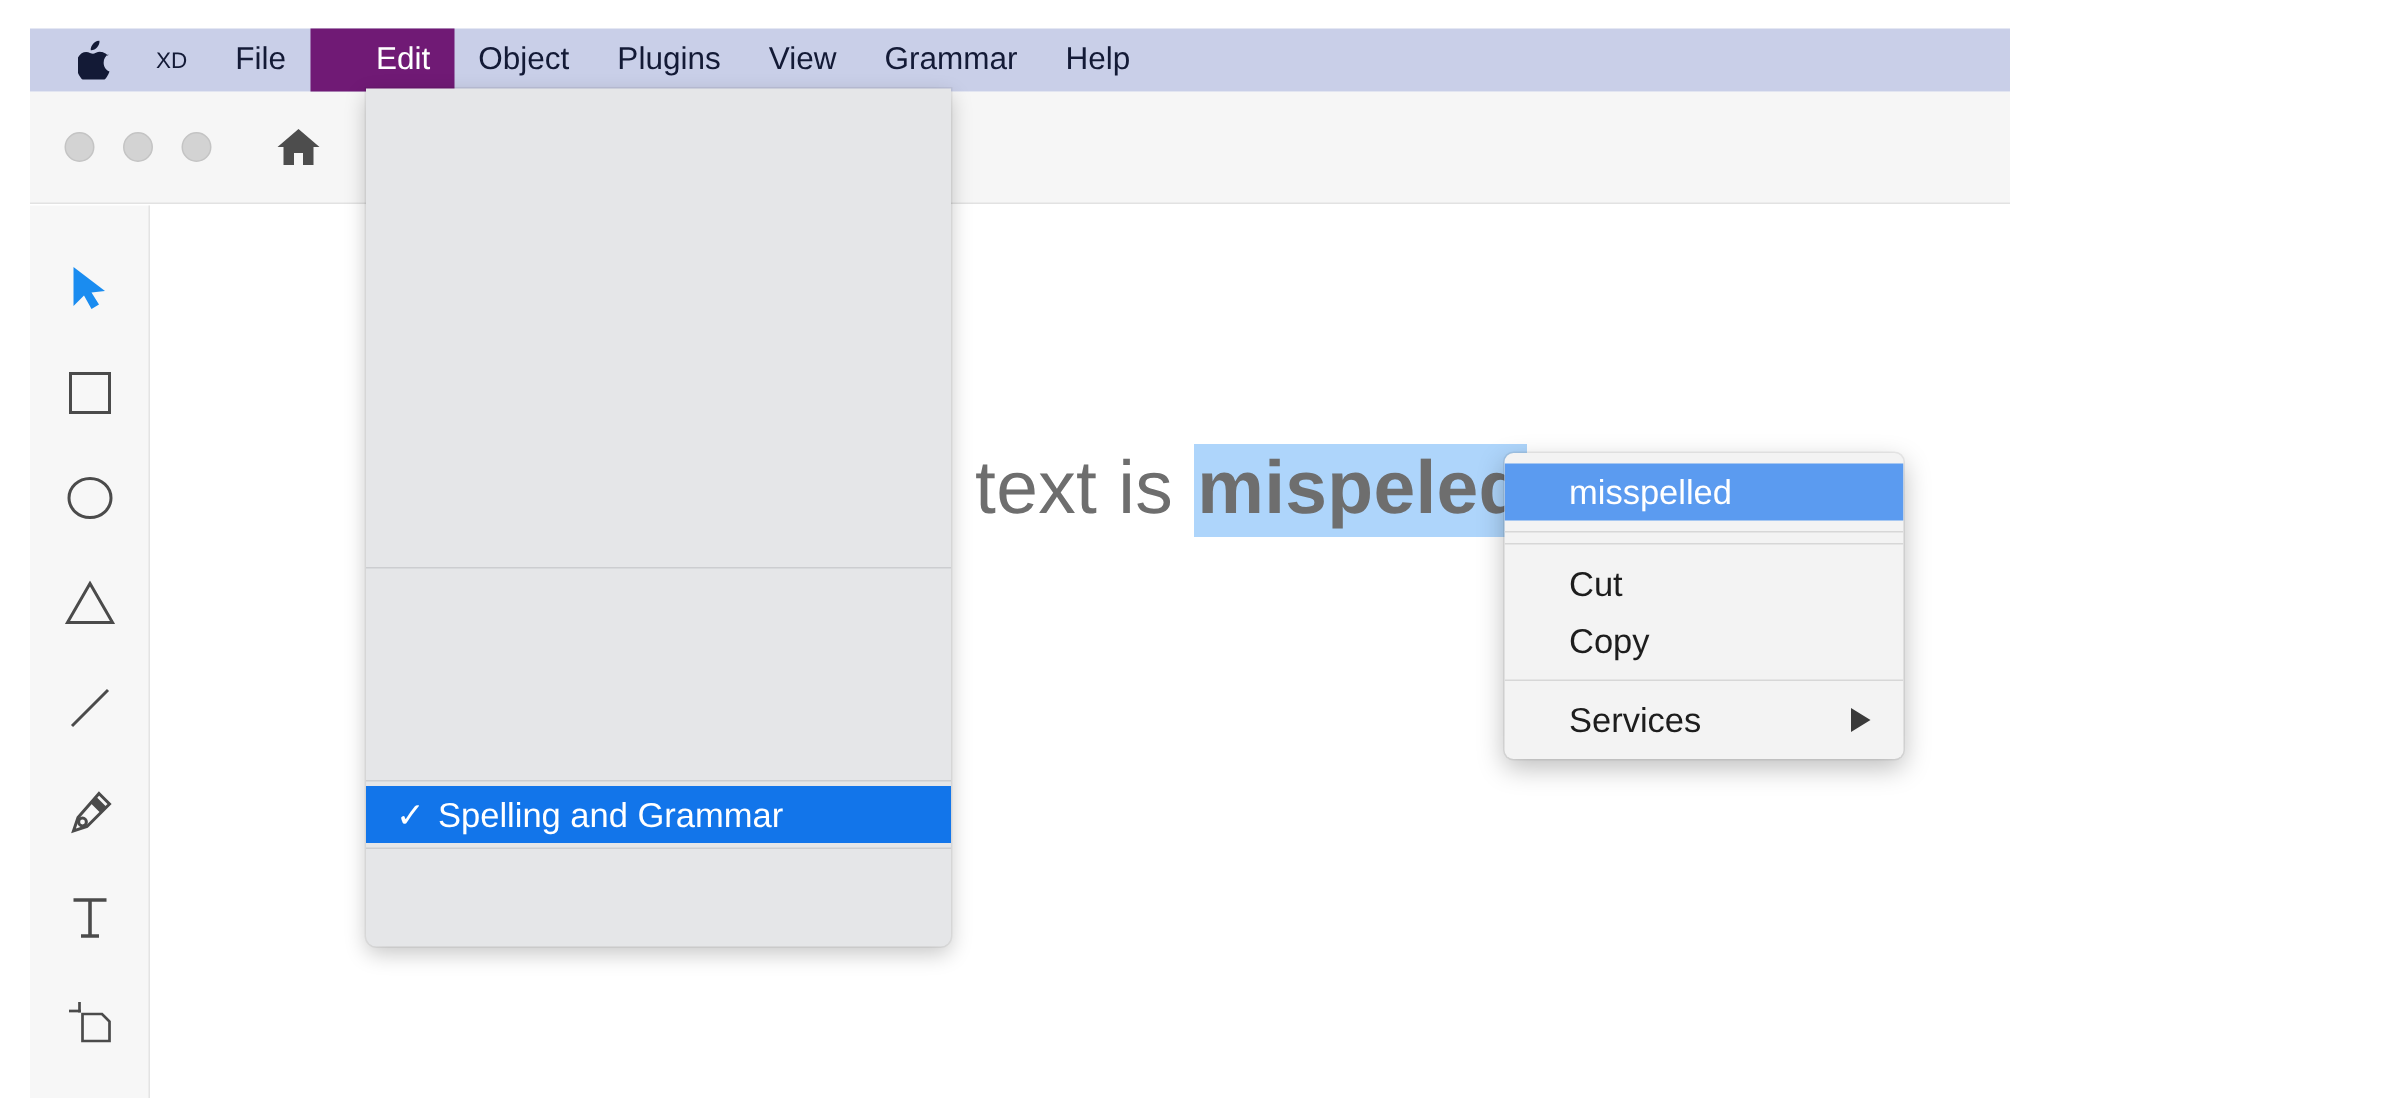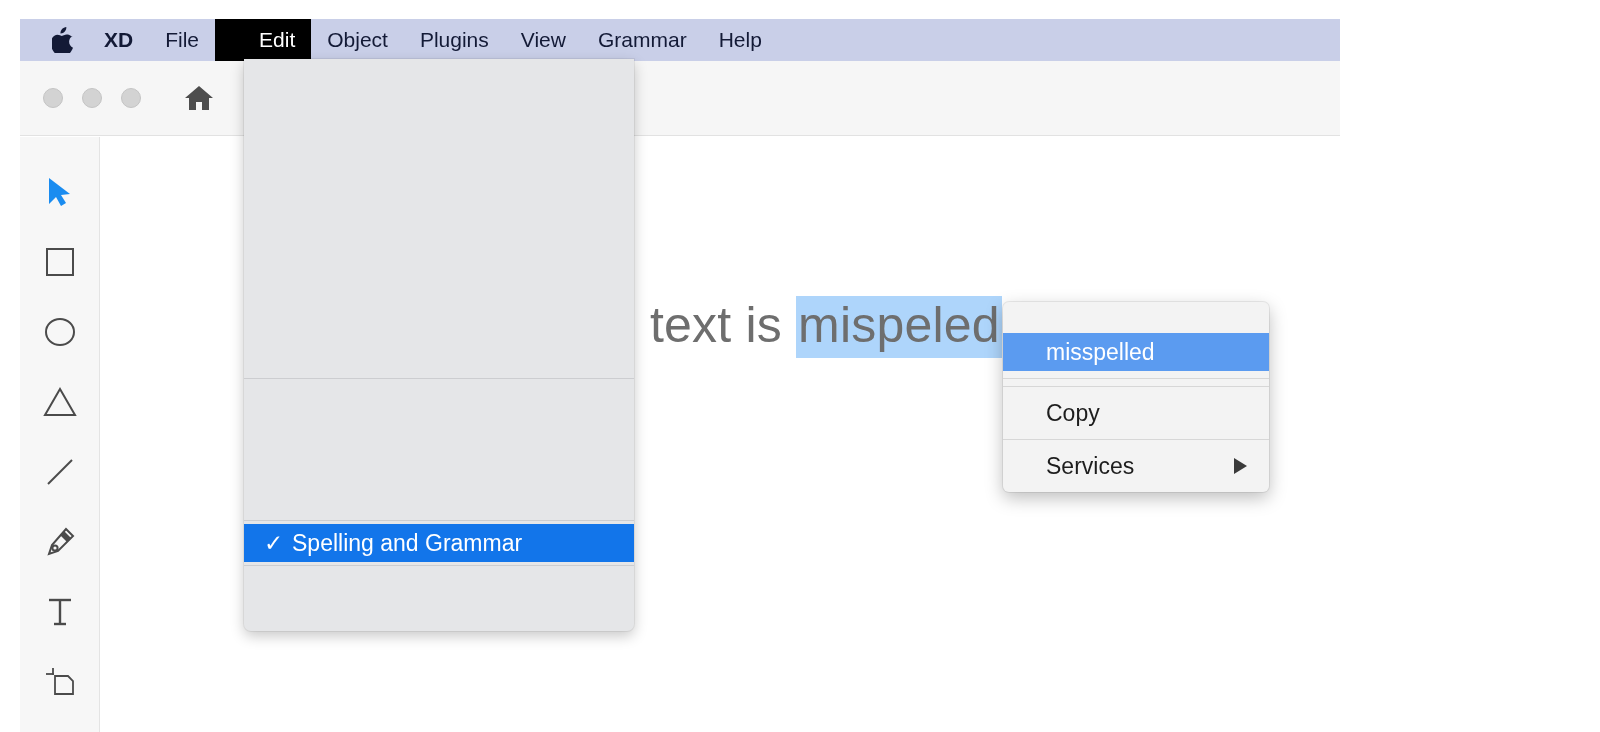--- a/index.html
+++ b/index.html
@@ -22,22 +22,22 @@
   }
   .menu-item {
     height: 42px;
     display: flex; align-items: center;
     padding: 0 16px;
     font-size: 21px;
     color: #131a36;
     white-space: nowrap;
   }
   .menu-item.apple { padding: 0 14px; }
-  .menu-item.bold { font-weight: bold; font-size: 21px; text-align: right; }
-  .menu-item.active { background: #000000; color: #ffffff; padding-left: 44px; }
+  .menu-item.bold { font-weight: normal; font-size: 15px; text-align: right; }
+  .menu-item.active { background: #701a75; color: #ffffff; padding-left: 44px; }
   .apple-glyph {
     display: inline-block;
     width: 22px; height: 26px;
     position: relative;
     color: #131a36;
     font-size: 28px; line-height: 26px;
   }
   .apple-glyph svg { display: block; }
 
   
@@ -88,21 +88,21 @@
     width: 1239px; height: 595px;
     background: #ffffff;
   }
   .canvas-text {
     position: absolute; left: 549px; top: 159px;
     font-size: 50px;
     color: #6e6e6e;
     white-space: nowrap;
     letter-spacing: .2px;
   }
-  .sel-word { background: #aed5fb; padding: 1px 2px 5px 2px; }
+  .sel-word { background: #aed5fb; padding: 1px 2px 5px 2px; font-weight: bold; }
 
   
   .edit-menu {
     position: absolute; left: 244px; top: 59px;
     width: 390px; height: 572px;
     background: #e5e6e8;
     border-radius: 0 0 7px 7px;
     box-shadow: 0 5px 14px rgba(0,0,0,.22), 0 0 0 1px rgba(0,0,0,.06);
     z-index: 50;
     overflow: hidden;
@@ -131,21 +131,21 @@
     overflow: hidden;
   }
   .ctx-item {
     height: 38px;
     display: flex; align-items: center;
     padding: 0 16px 0 43px;
     font-size: 23px;
     color: #1d1d1d;
     position: relative;
   }
-  .ctx-item.highlight { background: #5b9bf0; color: #ffffff; margin-top: 24px; }
+  .ctx-item.highlight { background: #5b9bf0; color: #ffffff; }
   .ctx-sep { height: 1px; background: #d7d7d7; margin: 7px 0; }
   .ctx-arrow {
     position: absolute; right: 22px; top: 50%;
     transform: translateY(-50%);
     width: 0; height: 0;
     border-left: 13px solid #3a3a3a;
     border-top: 8px solid transparent;
     border-bottom: 8px solid transparent;
   }
 </style>
@@ -291,20 +291,23 @@
     <div class="em-blank" style="height:63px"></div>
   </div>
 
   <div class="ctx-menu">
     <div class="ctx-item highlight">
       <span>misspelled</span>
     </div>
     <div class="ctx-sep"></div>
     <div class="ctx-sep"></div>
     <div class="ctx-item">
+      <span>Cut</span>
+    </div>
+    <div class="ctx-item">
       <span>Copy</span>
     </div>
     <div class="ctx-sep"></div>
     <div class="ctx-item">
       <span>Services</span>
       <span class="ctx-arrow"></span>
     </div>
   </div>
 
 </div>

